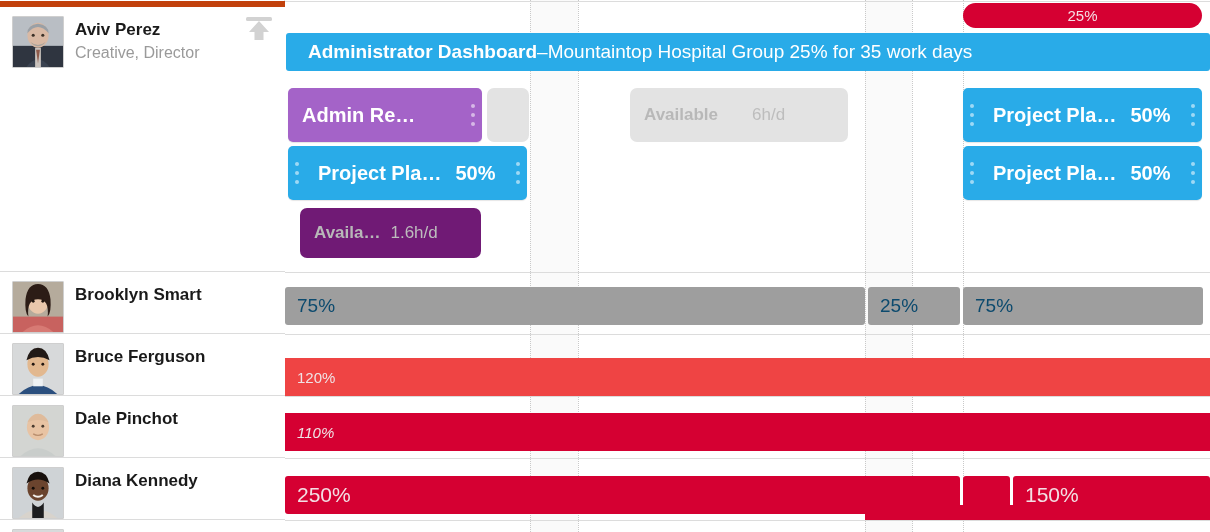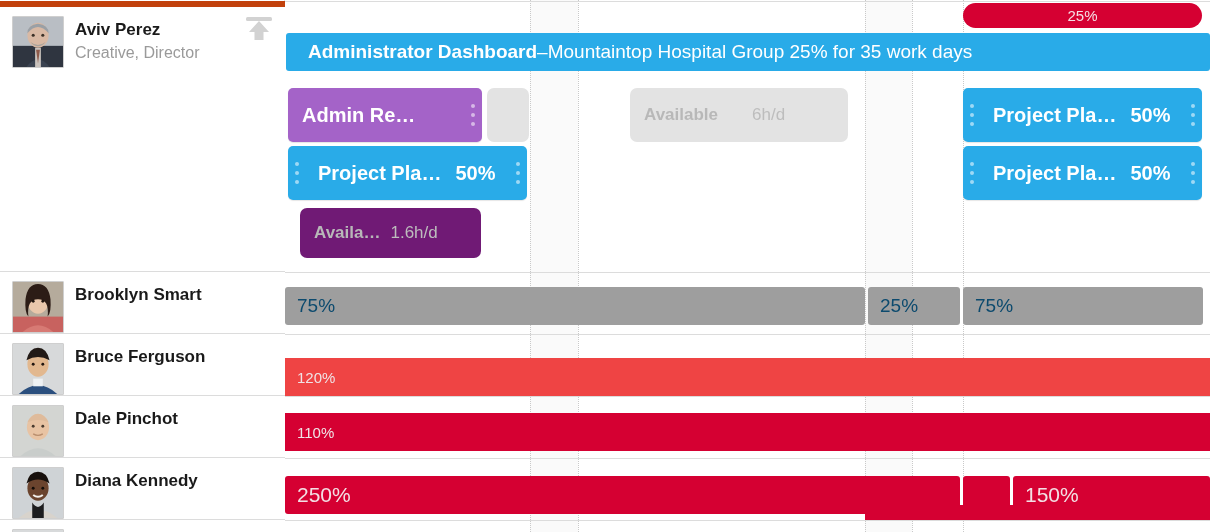--- a/index.html
+++ b/index.html
@@ -453,21 +453,21 @@
       <span>25%</span>
     </div>
     <div class="bar bar-gray-seg" style="left:678px; width:240px; top:287px; height:38px; background:#9e9e9e;">
       <span>75%</span>
     </div>
 
     <div class="bar bar-plain" style="left:0px; width:925px; top:350px; height:38px; background:#ef4444;margin-top:8px;">
       <span>120%</span>
     </div>
 
-    <div class="bar bar-plain" style="left:0px; width:925px; top:413px; height:38px; background:#d50032;">
+    <div class="bar bar-plain" style="left:0px; width:925px; top:413px; height:38px; background:#d50032;font-style:italic;">
       <span>110%</span>
     </div>
 
     <div class="bar bar-red-seg" style="left:0px; width:675px; top:476px; height:38px; background:#d50032;">
       <span>250%</span>
     </div>
     <div class="bar bar-red-seg" style="left:678px; width:47px; top:476px; height:38px; background:#d50032;">
       <span></span>
     </div>
     <div class="bar bar-red-seg" style="left:728px; width:197px; top:476px; height:38px; background:#d50032;">

